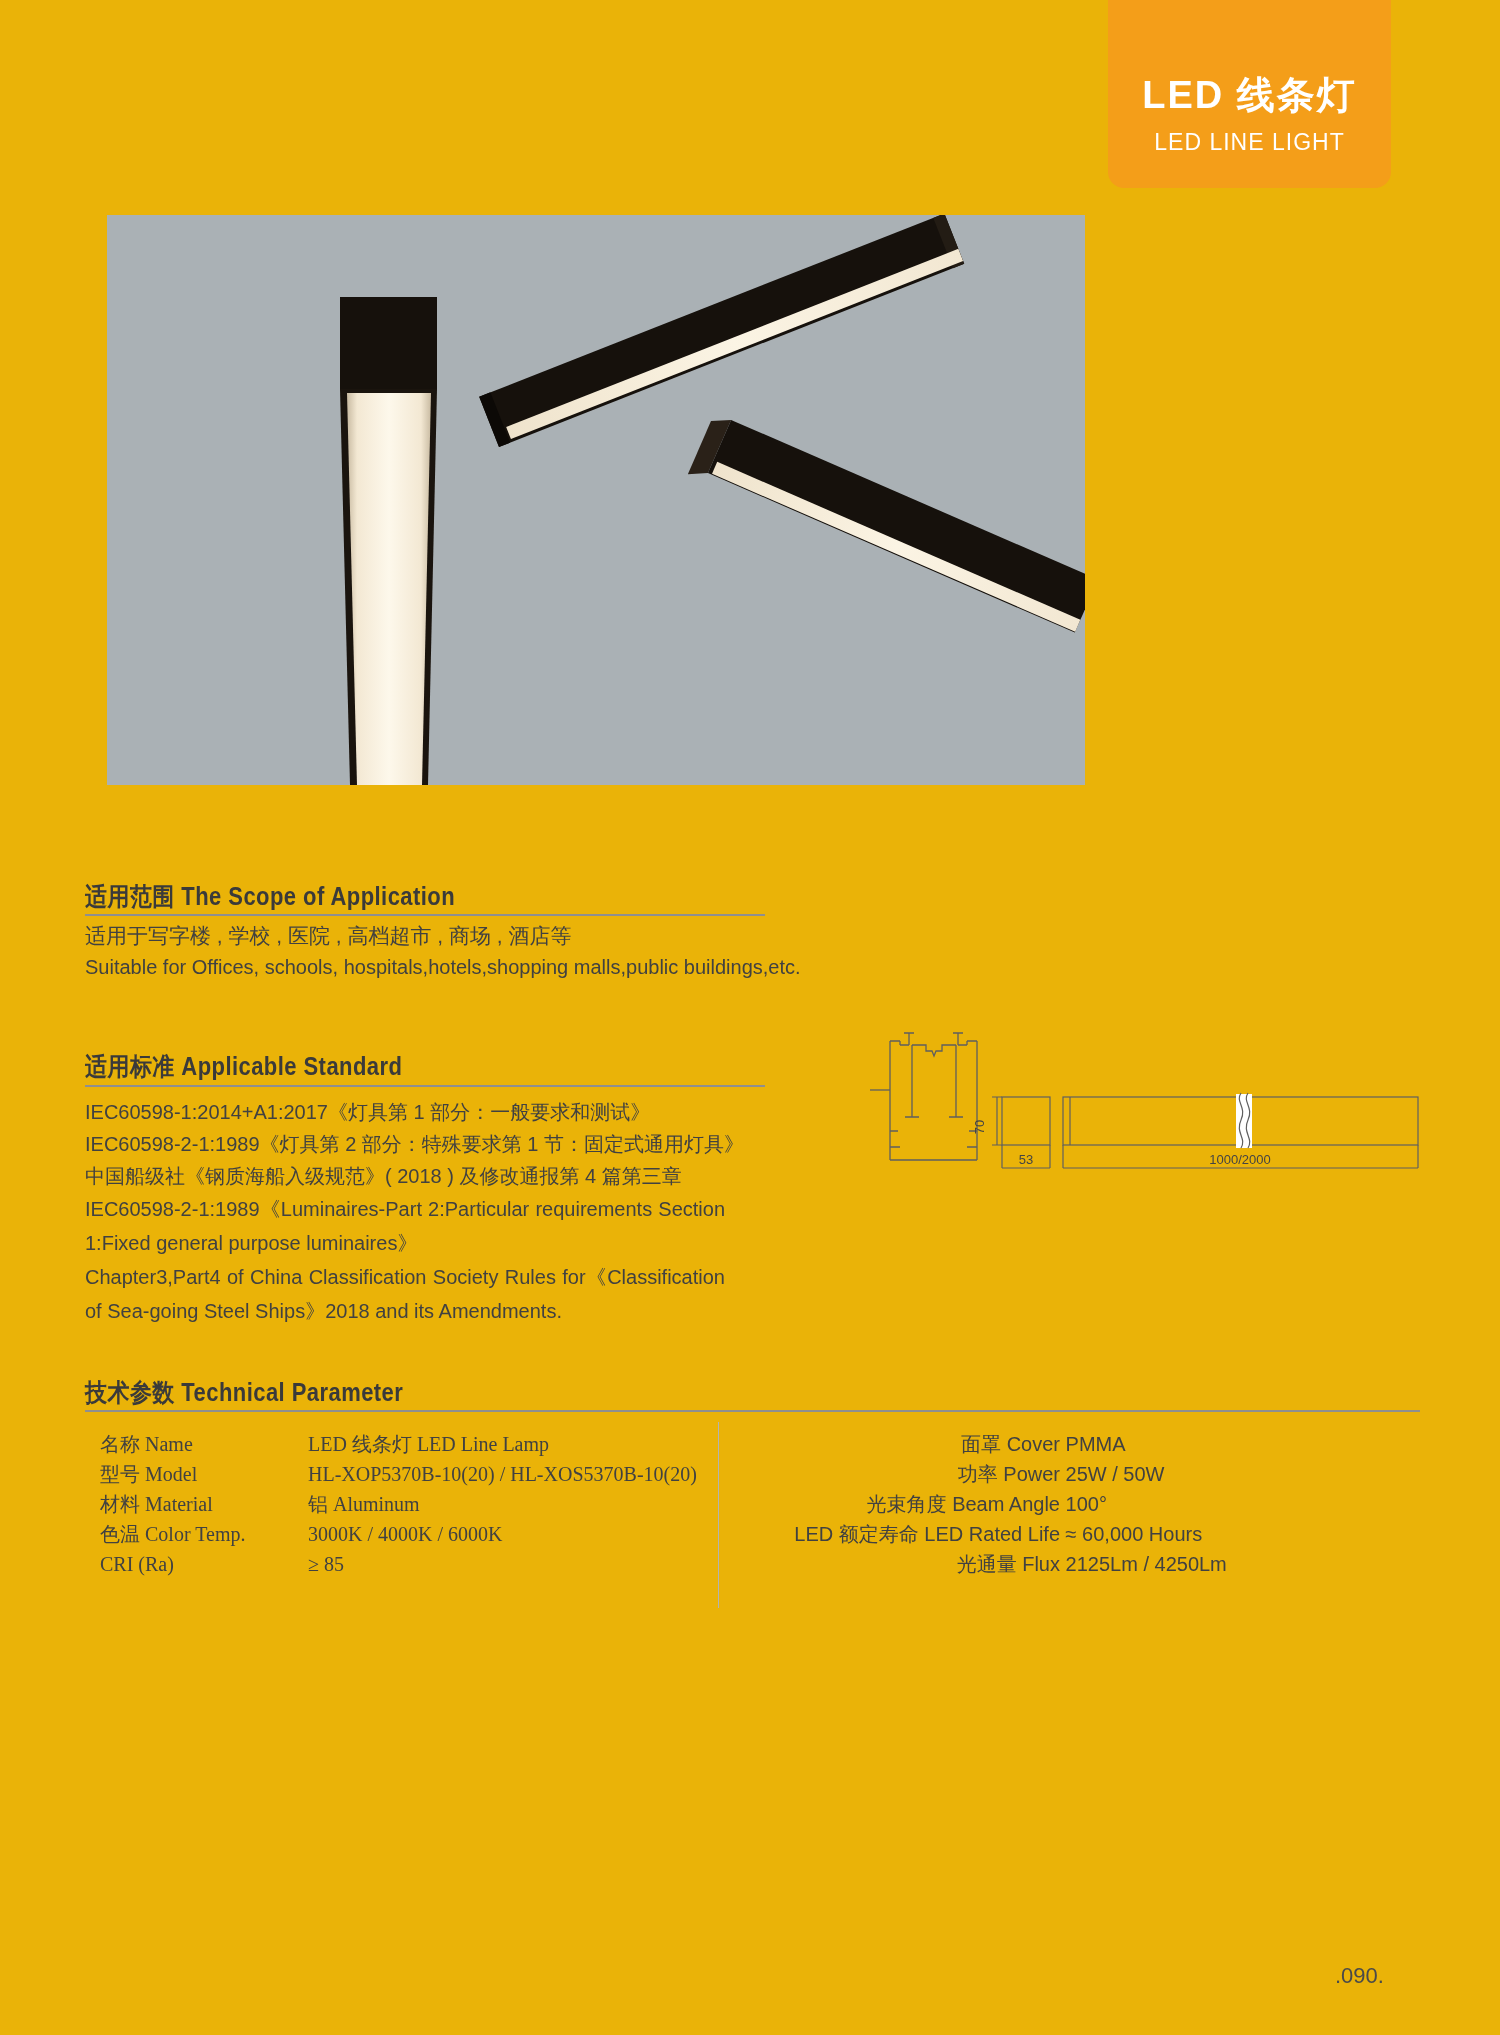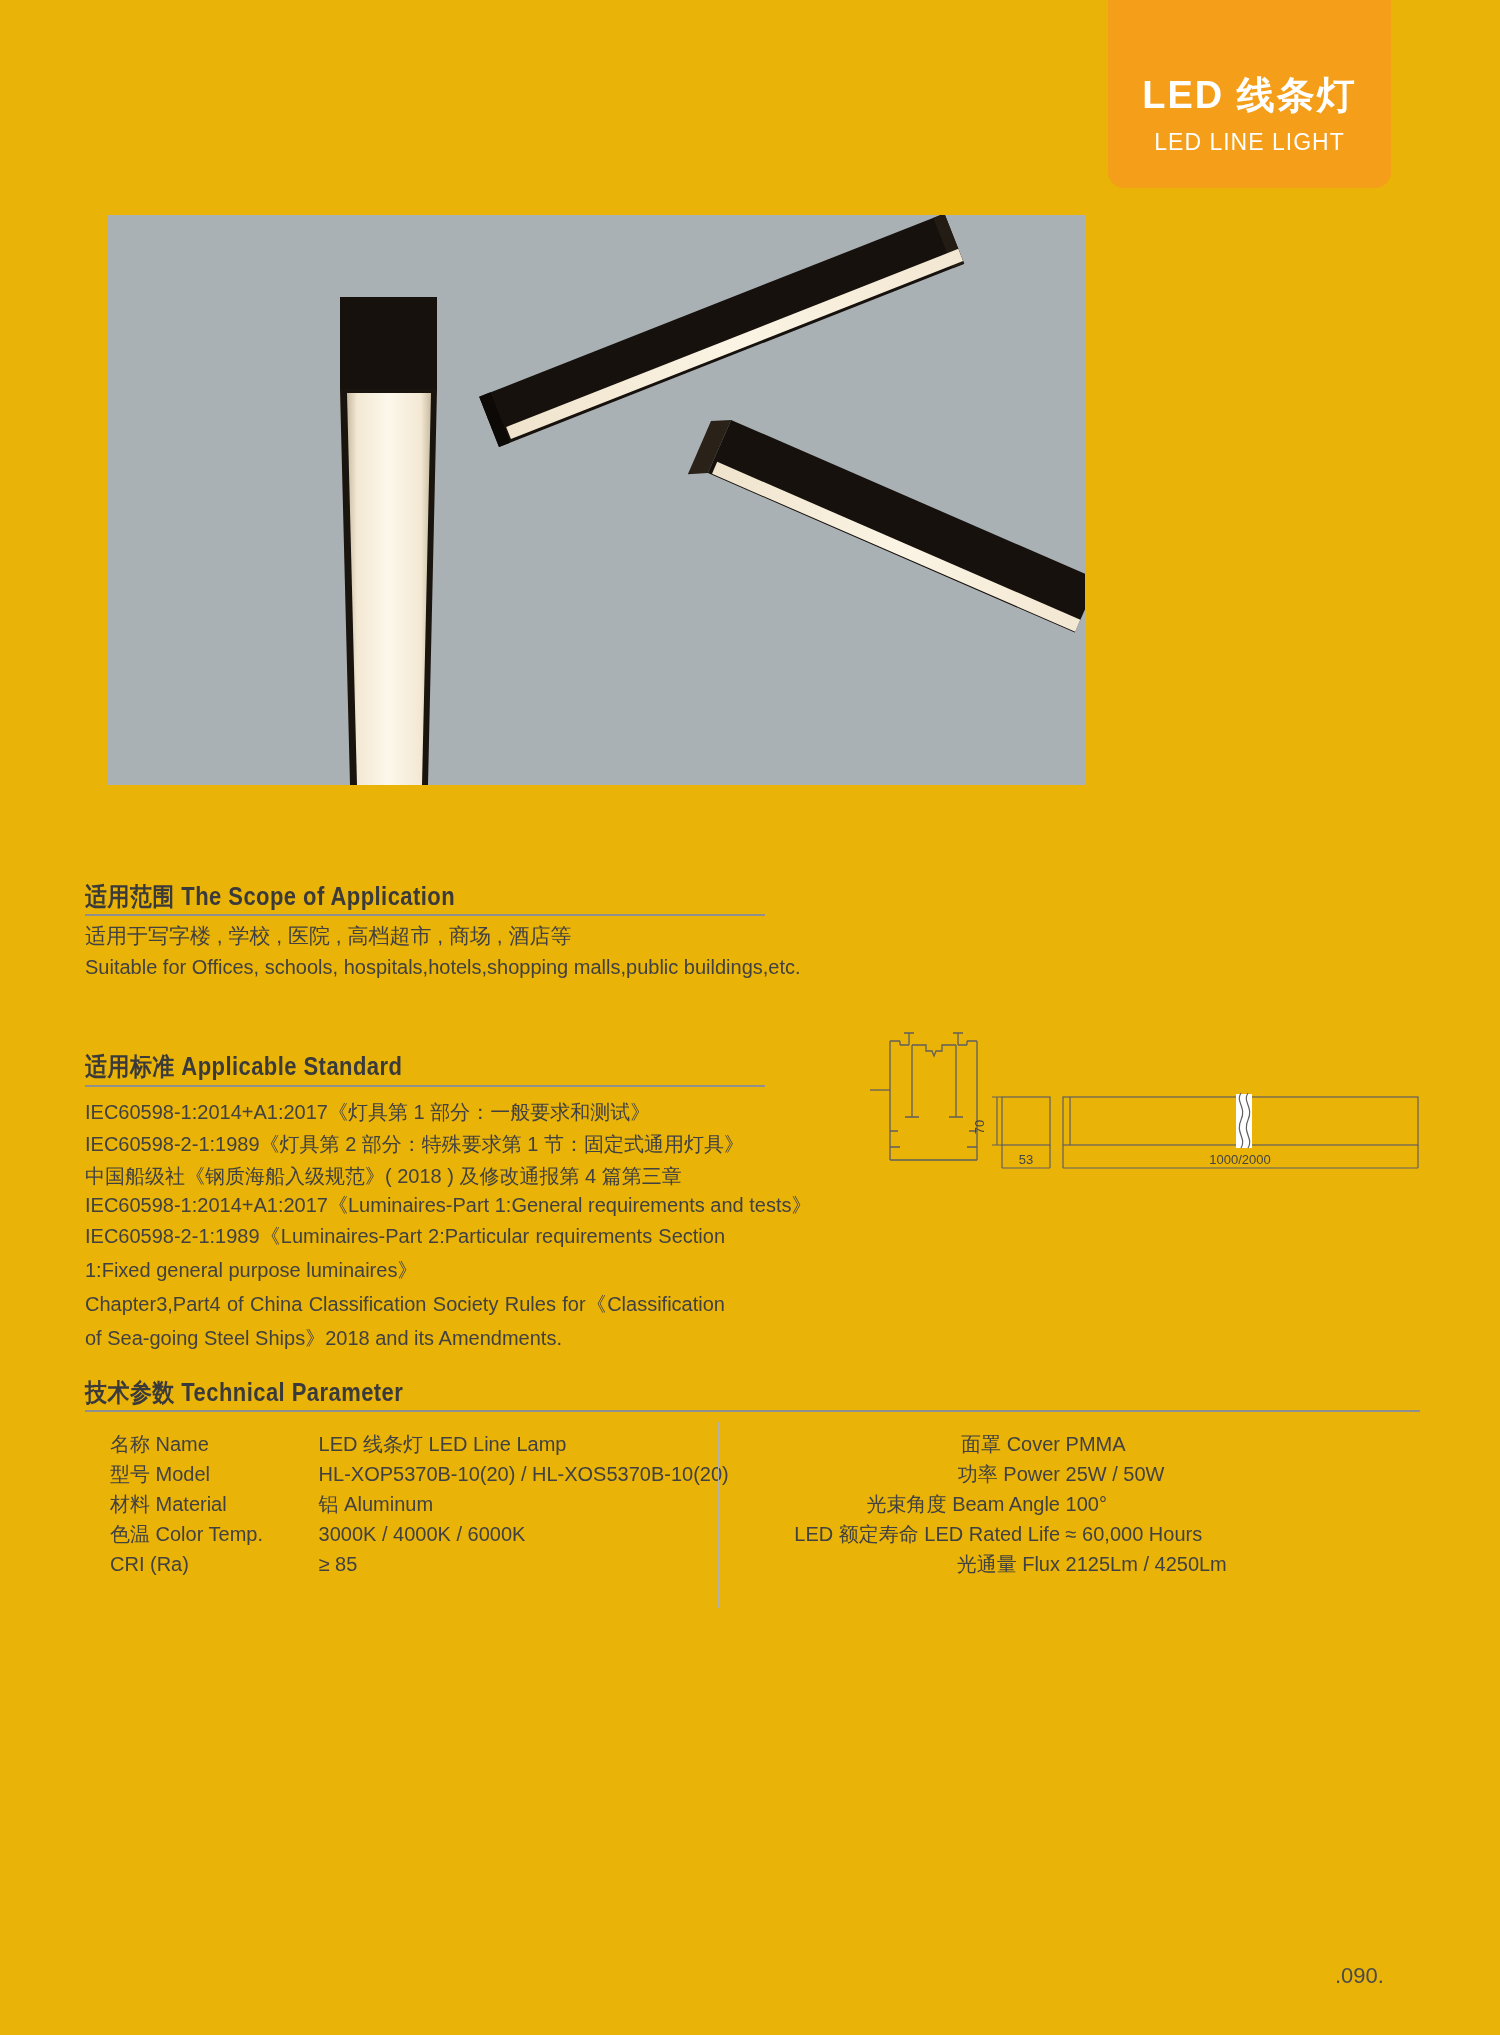--- a/index.html
+++ b/index.html
@@ -33,21 +33,21 @@
   .std-block { position:absolute; left:85px; top:1096px; width:640px; font-size:20px; color:#414141; }
   .std-cn { line-height:32px; white-space:nowrap; }
   .std-en-single { line-height:27px; white-space:nowrap; }
   .std-en-wrap { line-height:34px; text-align:justify; }
 
   
   .drawing { position:absolute; left:870px; top:1015px; width:560px; height:170px; }
 
   
   .pcol { position:absolute; top:1429px; font-size:20px; color:#414141; }
-  .pcol-left  { left:110px; }
+  .pcol-left  { left:100px;font-family:Liberation Serif, serif; }
   .pcol-right { left:745px; }
   .prow { line-height:30px; white-space:nowrap; }
   .pcol-left  .plabel { display:inline-block; width:203px; }
   .pcol-right .plabel { display:inline-block; width:315px;text-align:right; }
   .vdivider { position:absolute; left:718px; top:1422px; width:1px; height:186px; background:#b3b3b3; }
 
   
   .pageno { position:absolute; left:1335px; top:1963px; font-size:22px; color:#4a4a4a; }
 </style>
 </head>
@@ -107,21 +107,20 @@
   <div class="scope-en">Suitable for Offices, schools, hospitals,hotels,shopping malls,public buildings,etc.</div>
 
   <div class="sec-head" style="left:85px; top:1050px;">
     <span class="cond">适用标准 Applicable Standard</span>
   </div>
   <div class="rule" style="left:85px; top:1085px; width:680px;"></div>
   <div class="std-block">
     <div class="std-cn">IEC60598-1:2014+A1:2017《灯具第 1 部分：一般要求和测试》</div>
     <div class="std-cn">IEC60598-2-1:1989《灯具第 2 部分：特殊要求第 1 节：固定式通用灯具》</div>
     <div class="std-cn">中国船级社《钢质海船入级规范》( 2018 ) 及修改通报第 4 篇第三章</div>
-    <div class="std-en-single">IEC60598-1:2014+A1:2017《Luminaires-Part 1:General requirements and tests》</div>
     <div class="std-en-wrap">IEC60598-2-1:1989《Luminaires-Part 2:Particular requirements Section 1:Fixed general purpose luminaires》</div>
     <div class="std-en-wrap">Chapter3,Part4 of China Classification Society Rules for《Classification of Sea-going Steel Ships》2018 and its Amendments.</div>
   </div>
 
   <div class="drawing">
     <svg width="560" height="170" viewBox="0 0 560 170">
       <g stroke="#5f5f5f" stroke-width="1.3" fill="none">
         <line x1="0" y1="75" x2="20" y2="75"></line>
         <path d="M20,145 V26 M107,145 V26 M20,145 H107"></path>
         <path d="M20,26 H30 M97,26 H107 M30,26 V30 M97,26 V30"></path>

